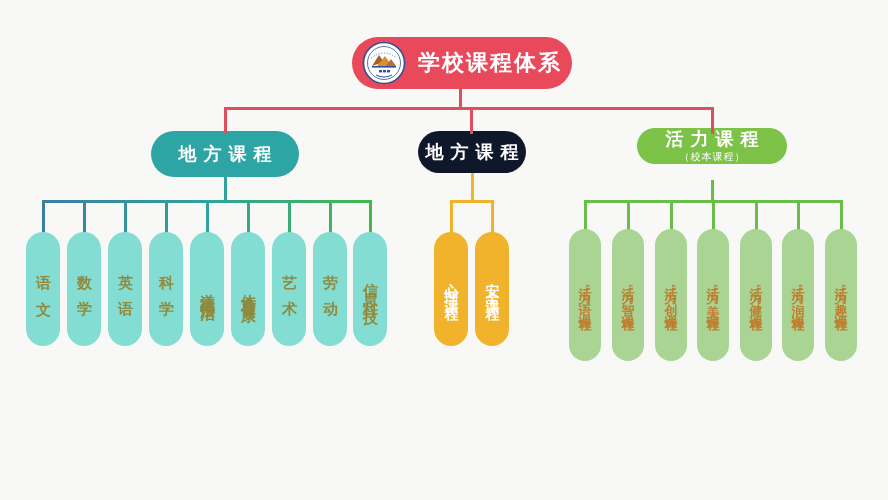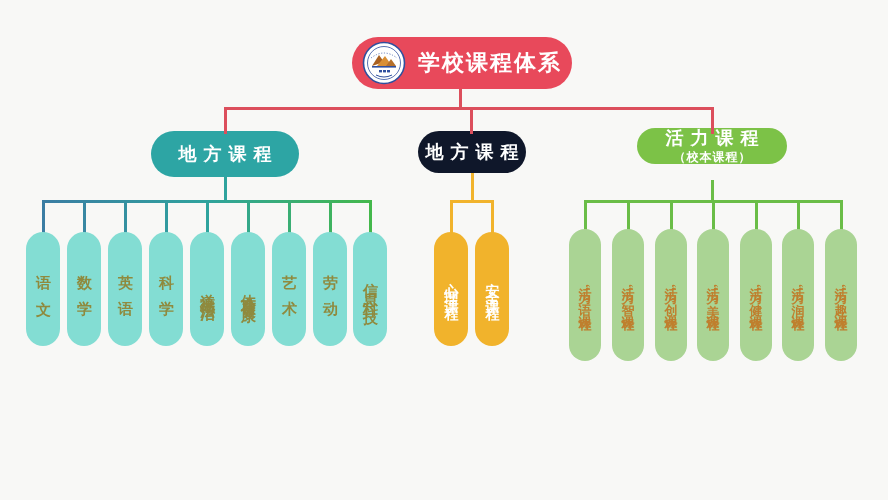--- a/index.html
+++ b/index.html
@@ -10,21 +10,21 @@
   .line{position:absolute;}
   .node{position:absolute;display:flex;align-items:center;justify-content:center;color:#fff;box-sizing:border-box;}
   .root-node{left:352px;top:37px;width:220px;height:52px;border-radius:27px;gap:12px;padding:0 8px;}
   .root-title{font-size:22px;font-weight:bold;letter-spacing:2px;white-space:nowrap;}
   .logo{flex:0 0 auto;display:flex;align-items:center;}
   .node2{flex-direction:column;border-radius:24px;}
   #node-national{left:151px;top:131px;width:148px;height:46px;}
   #node-local{left:418px;top:131px;width:108px;height:42px;}
   #node-vitality{left:637px;top:128px;width:150px;height:36px;}
   .node2 .lbl{font-size:18px;font-weight:bold;letter-spacing:7px;padding-left:7px;white-space:nowrap;line-height:1;}
-  .node2 .sub{font-size:12px;letter-spacing:1px;padding-left:1px;margin-top:4px;white-space:nowrap;line-height:1;font-weight:bold;}
+  .node2 .sub{font-size:10px;letter-spacing:1px;padding-left:1px;margin-top:4px;white-space:nowrap;line-height:1;}
   .leaf{position:absolute;display:flex;align-items:center;justify-content:center;}
   .leaf span{writing-mode:vertical-rl;font-weight:bold;white-space:nowrap;line-height:1;}
 </style>
 </head>
 <body>
 
 <div class="canvas" id="chart">
 
   <div class="node root-node" id="root-node" style="background: rgb(232, 73, 91);">
     <span class="logo">

